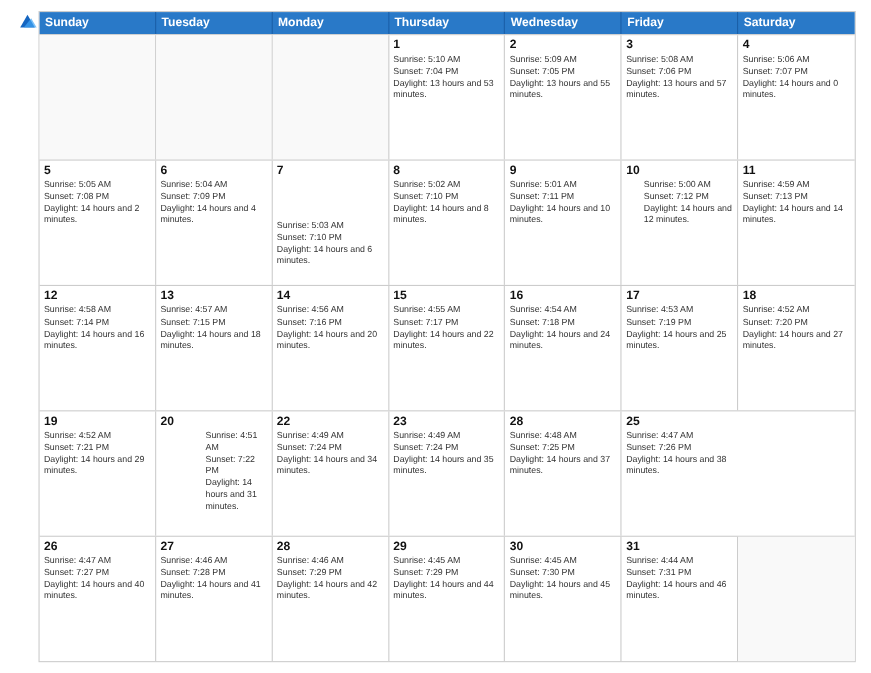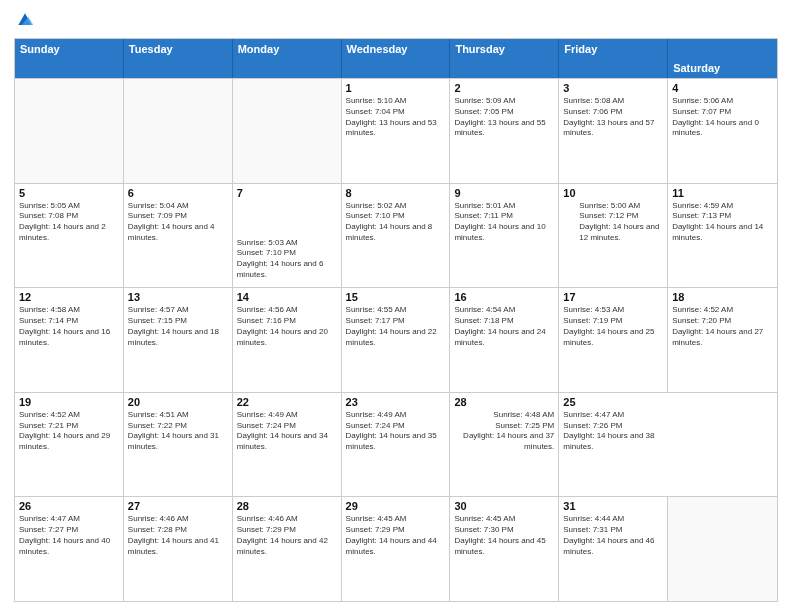--- a/index.html
+++ b/index.html
@@ -8,21 +8,20 @@
       background: #fff;
       width: 792px;
       height: 612px;
       overflow: hidden;
     }
     .page {
       width: 792px;
       height: 612px;
       padding: 10px 14px 10px 14px;
       display: flex;
-      flex-direction: column;
     }
     .header {
       display: flex;
       justify-content: space-between;
       align-items: flex-start;
       margin-bottom: 8px;
     }
     .logo-area {
       display: flex;
       align-items: center;
@@ -58,21 +57,21 @@
       background: #2979c8;
     }
     .cal-header-cell {
       color: #fff;
       font-size: 11px;
       font-weight: bold;
       padding: 4px 5px;
       text-align: left;
       border-right: 1px solid #1a5fa8;
     }
-    .cal-header-cell:last-child { border-right: none; margin-top: 19px; }
+    .cal-header-cell:last-child { border-right: none; }
     .cal-body {
       flex: 1;
       display: flex;
       flex-direction: column;
     }
     .cal-row {
       display: grid;
       grid-template-columns: repeat(7, 1fr);
       flex: 1;
       border-top: 1px solid #ccc;
@@ -118,22 +117,22 @@
       <div class="main-title"></div>
       <div class="subtitle"></div>
     </div>
   </div>
 
   <div class="calendar">
     <div class="cal-header-row">
       <div class="cal-header-cell">Sunday</div>
       <div class="cal-header-cell">Tuesday</div>
       <div class="cal-header-cell">Monday</div>
+      <div class="cal-header-cell">Thursday</div>
       <div class="cal-header-cell">Wednesday</div>
-      <div class="cal-header-cell">Thursday</div>
       <div class="cal-header-cell">Friday</div>
       <div class="cal-header-cell">Saturday</div>
     </div>
     <div class="cal-body" id="cal-body">
     <div class="cal-row">
           <div class="cal-cell empty"></div>
           <div class="cal-cell empty"></div>
           <div class="cal-cell empty"></div>
           <div class="cal-cell">
             <div class="day-number">1</div>
@@ -250,39 +249,39 @@
         </div>
         <div class="cal-row">
           <div class="cal-cell">
             <div class="day-number">19</div>
             <div class="cell-text" style="white-space: pre-line;">Sunrise: 4:52 AM
 Sunset: 7:21 PM
 Daylight: 14 hours and 29 minutes.</div>
           </div>
           <div class="cal-cell">
             <div class="day-number">20</div>
-            <div class="cell-text" style="white-space: pre-line;">Sunrise: 4:51 AM
+            <div class="cell-text" style="white-space: pre-line; margin-left: 41px;">Sunrise: 4:51 AM
 Sunset: 7:22 PM
 Daylight: 14 hours and 31 minutes.</div>
           </div>
           <div class="cal-cell">
             <div class="day-number">22</div>
             <div class="cell-text" style="white-space: pre-line;">Sunrise: 4:49 AM
 Sunset: 7:24 PM
 Daylight: 14 hours and 34 minutes.</div>
           </div>
           <div class="cal-cell">
             <div class="day-number">23</div>
             <div class="cell-text" style="white-space: pre-line;">Sunrise: 4:49 AM
 Sunset: 7:24 PM
 Daylight: 14 hours and 35 minutes.</div>
           </div>
           <div class="cal-cell">
             <div class="day-number">28</div>
-            <div class="cell-text" style="white-space: pre-line; text-align: right;">Sunrise: 4:48 AM
+            <div class="cell-text" style="white-space: pre-line;">Sunrise: 4:48 AM
 Sunset: 7:25 PM
 Daylight: 14 hours and 37 minutes.</div>
           </div>
           <div class="cal-cell">
             <div class="day-number">25</div>
             <div class="cell-text" style="white-space: pre-line;">Sunrise: 4:47 AM
 Sunset: 7:26 PM
 Daylight: 14 hours and 38 minutes.</div>
           </div>
         </div>

